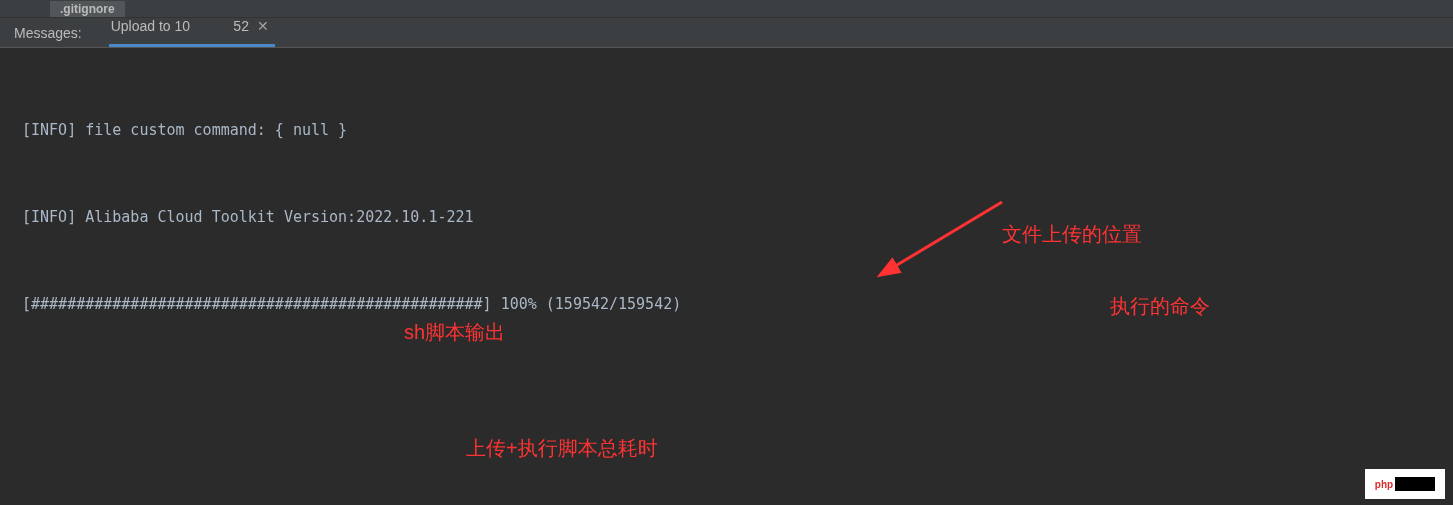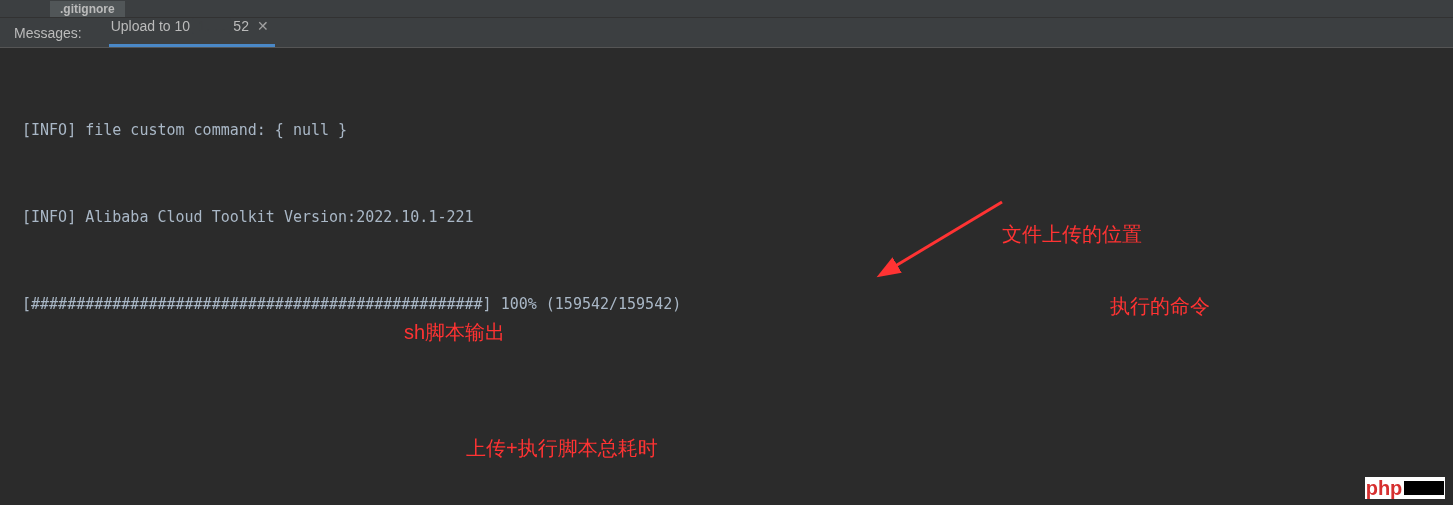--- a/index.html
+++ b/index.html
@@ -82,27 +82,27 @@
     .annot-pos { position: absolute; }
     .arrow {
       position: absolute;
       pointer-events: none;
     }
     .watermark {
       position: absolute;
       bottom: 6px;
       right: 8px;
       width: 80px;
-      height: 22px;
+      height: 30px;
       background: #fff;
       display: flex;
       align-items: center;
       justify-content: center;
       font-family: sans-serif;
-      font-size: 20px;
+      font-size: 10px;
       font-weight: bold;
     }
     .watermark .php { color: #d62f2f; }
     .watermark .blk {
       background: #000;
       width: 40px;
       height: 14px;
       display: inline-block;
       margin-left: 2px;
     }

